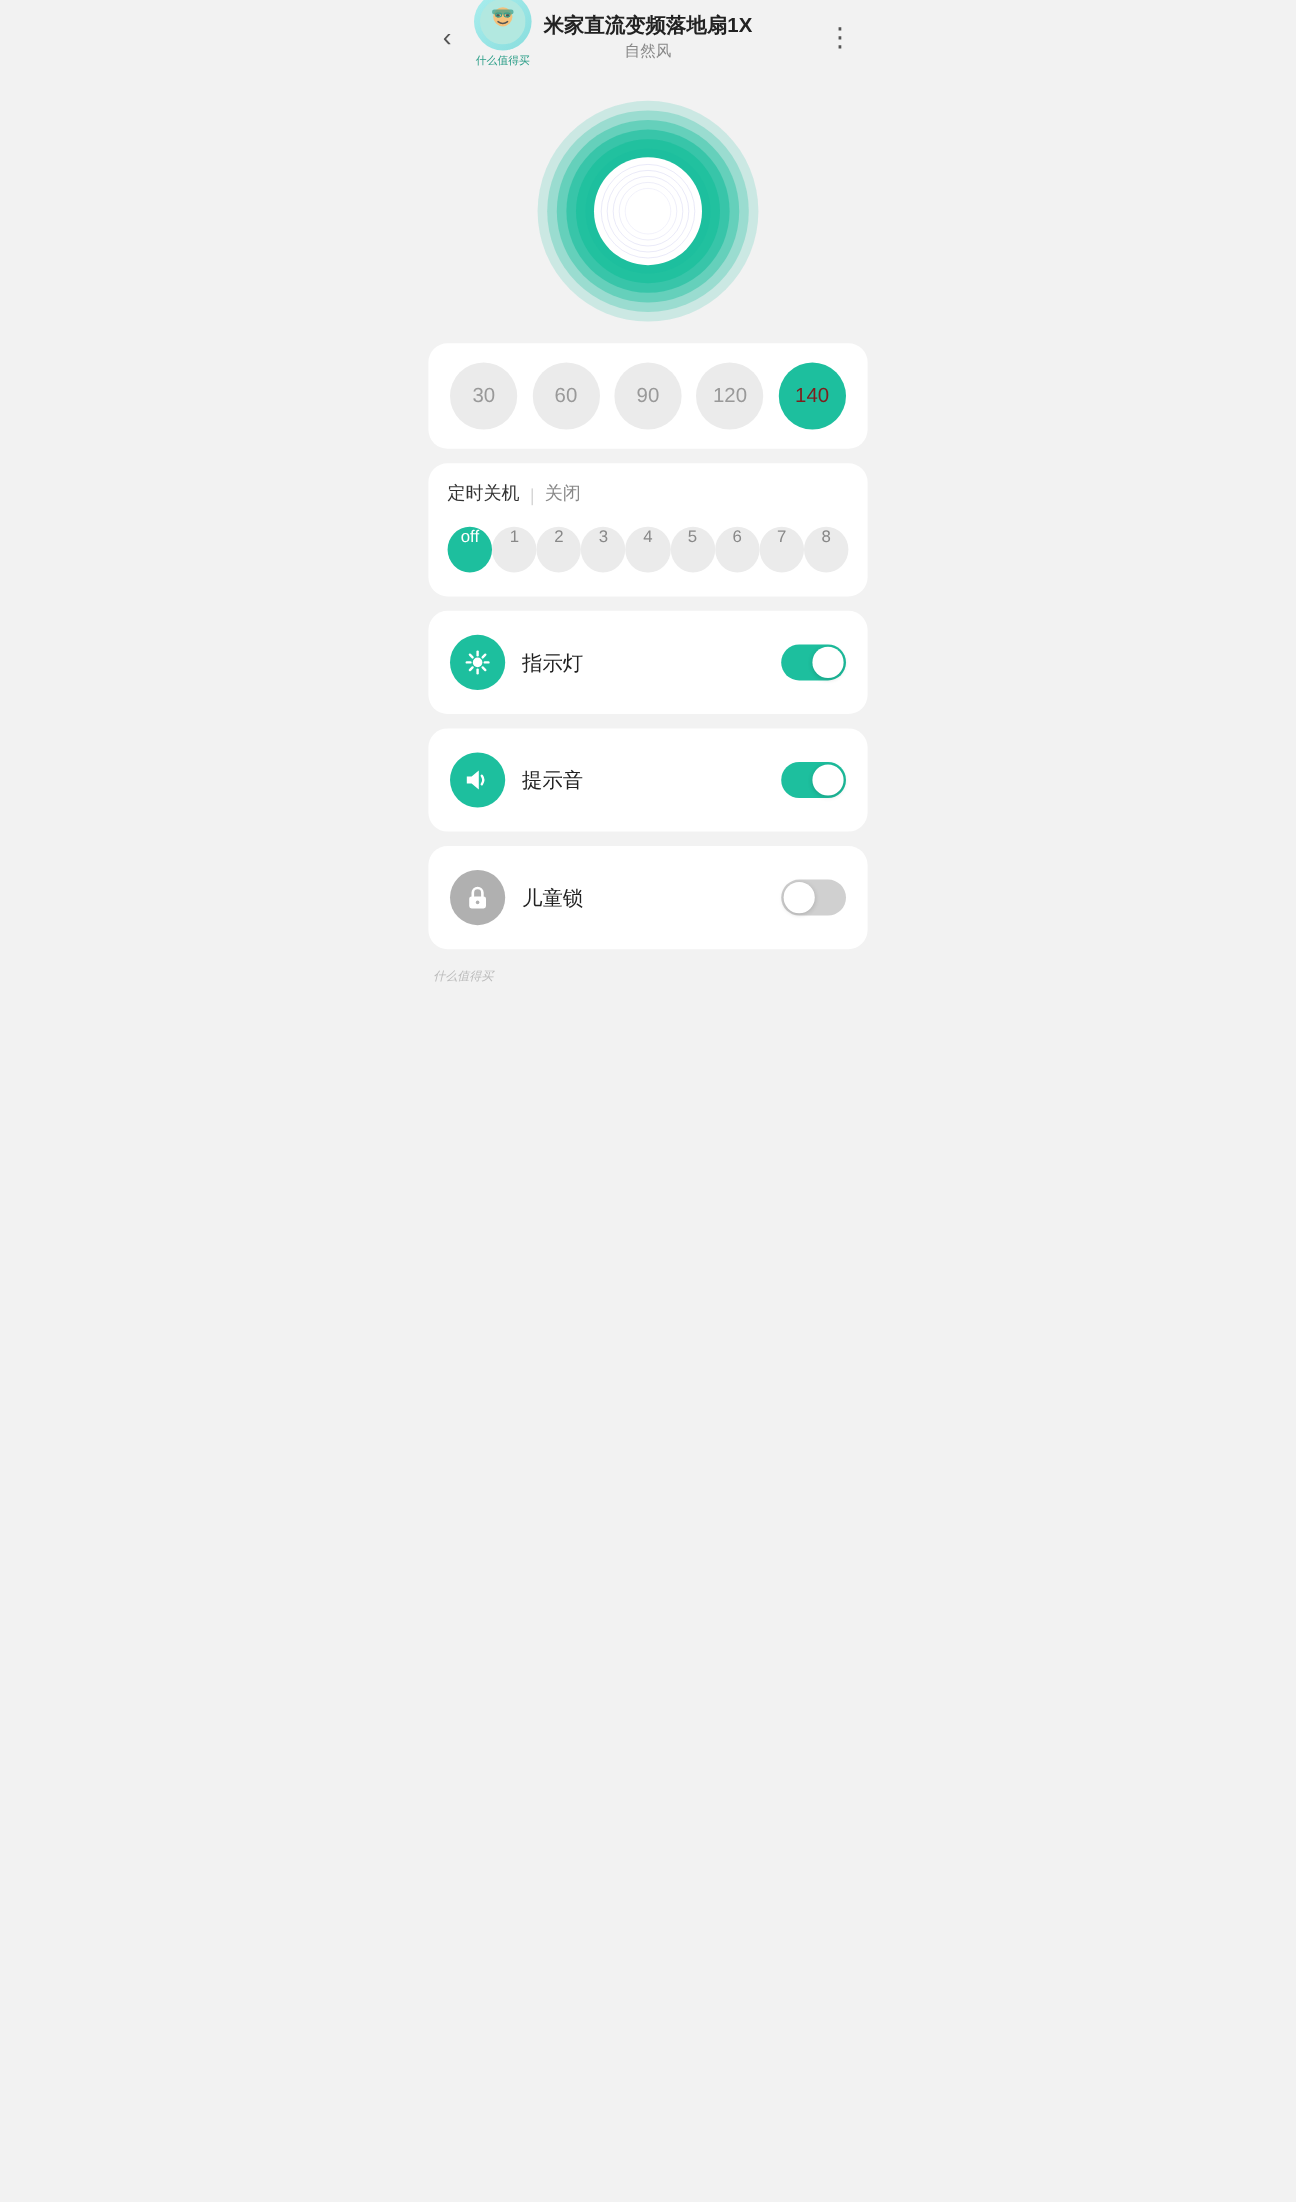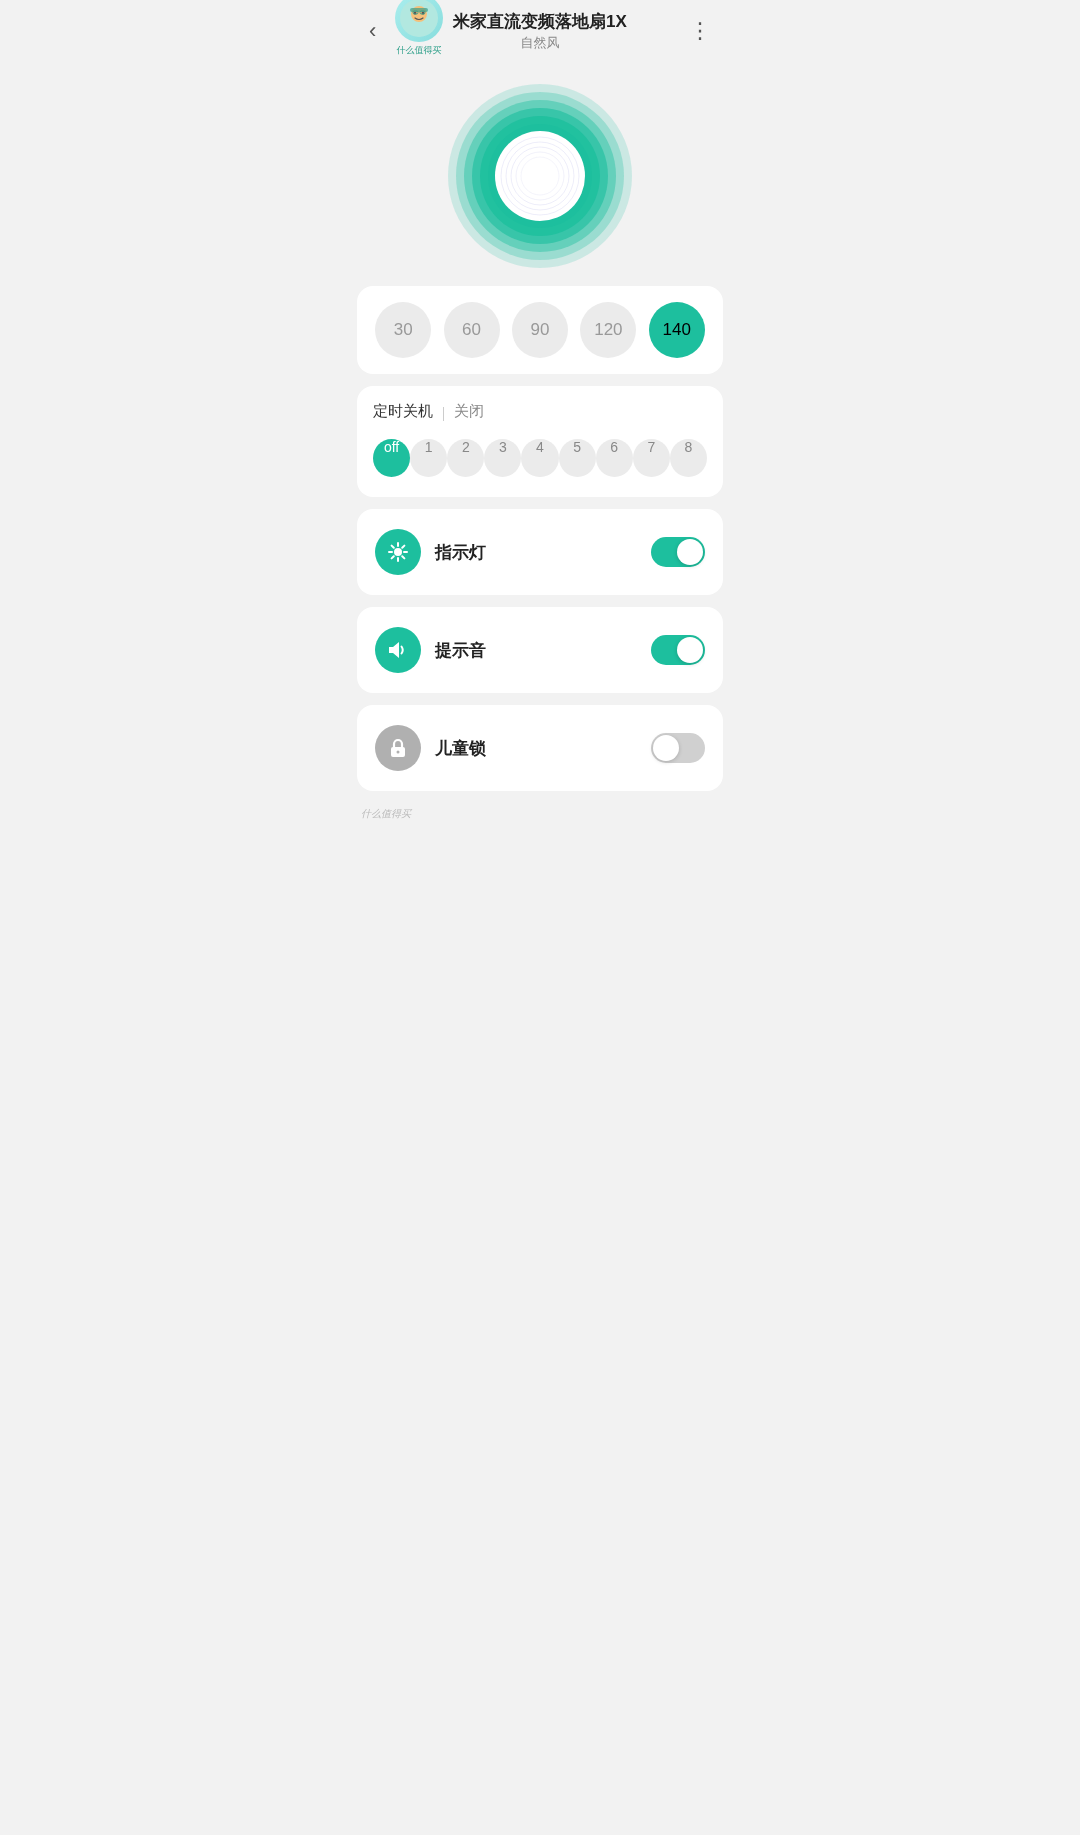--- a/index.html
+++ b/index.html
@@ -115,21 +115,21 @@
       display: flex;
       align-items: center;
       justify-content: center;
       font-size: 17px;
       color: #999;
       cursor: pointer;
       font-weight: 500;
     }
     .speed-btn.active {
       background: #1dbf9e;
-      color: #000000;
+      color: #7f1d1d;
     }
 
     
     .timer-card {
       background: #fff;
       border-radius: 16px;
       margin: 0 12px 12px;
       padding: 16px 16px 20px;
     }
     .timer-label-row {
@@ -196,21 +196,21 @@
       flex-shrink: 0;
       font-size: 20px;
       color: #fff;
     }
     .feature-icon.gray {
       background: #b0b0b0;
     }
     .feature-name {
       font-size: 17px;
       color: #222;
-      font-weight: 700;
+      font-weight: 400;
       flex: 1;
     }
 
     
     .toggle {
       width: 54px;
       height: 30px;
       border-radius: 15px;
       position: relative;
       cursor: pointer;

